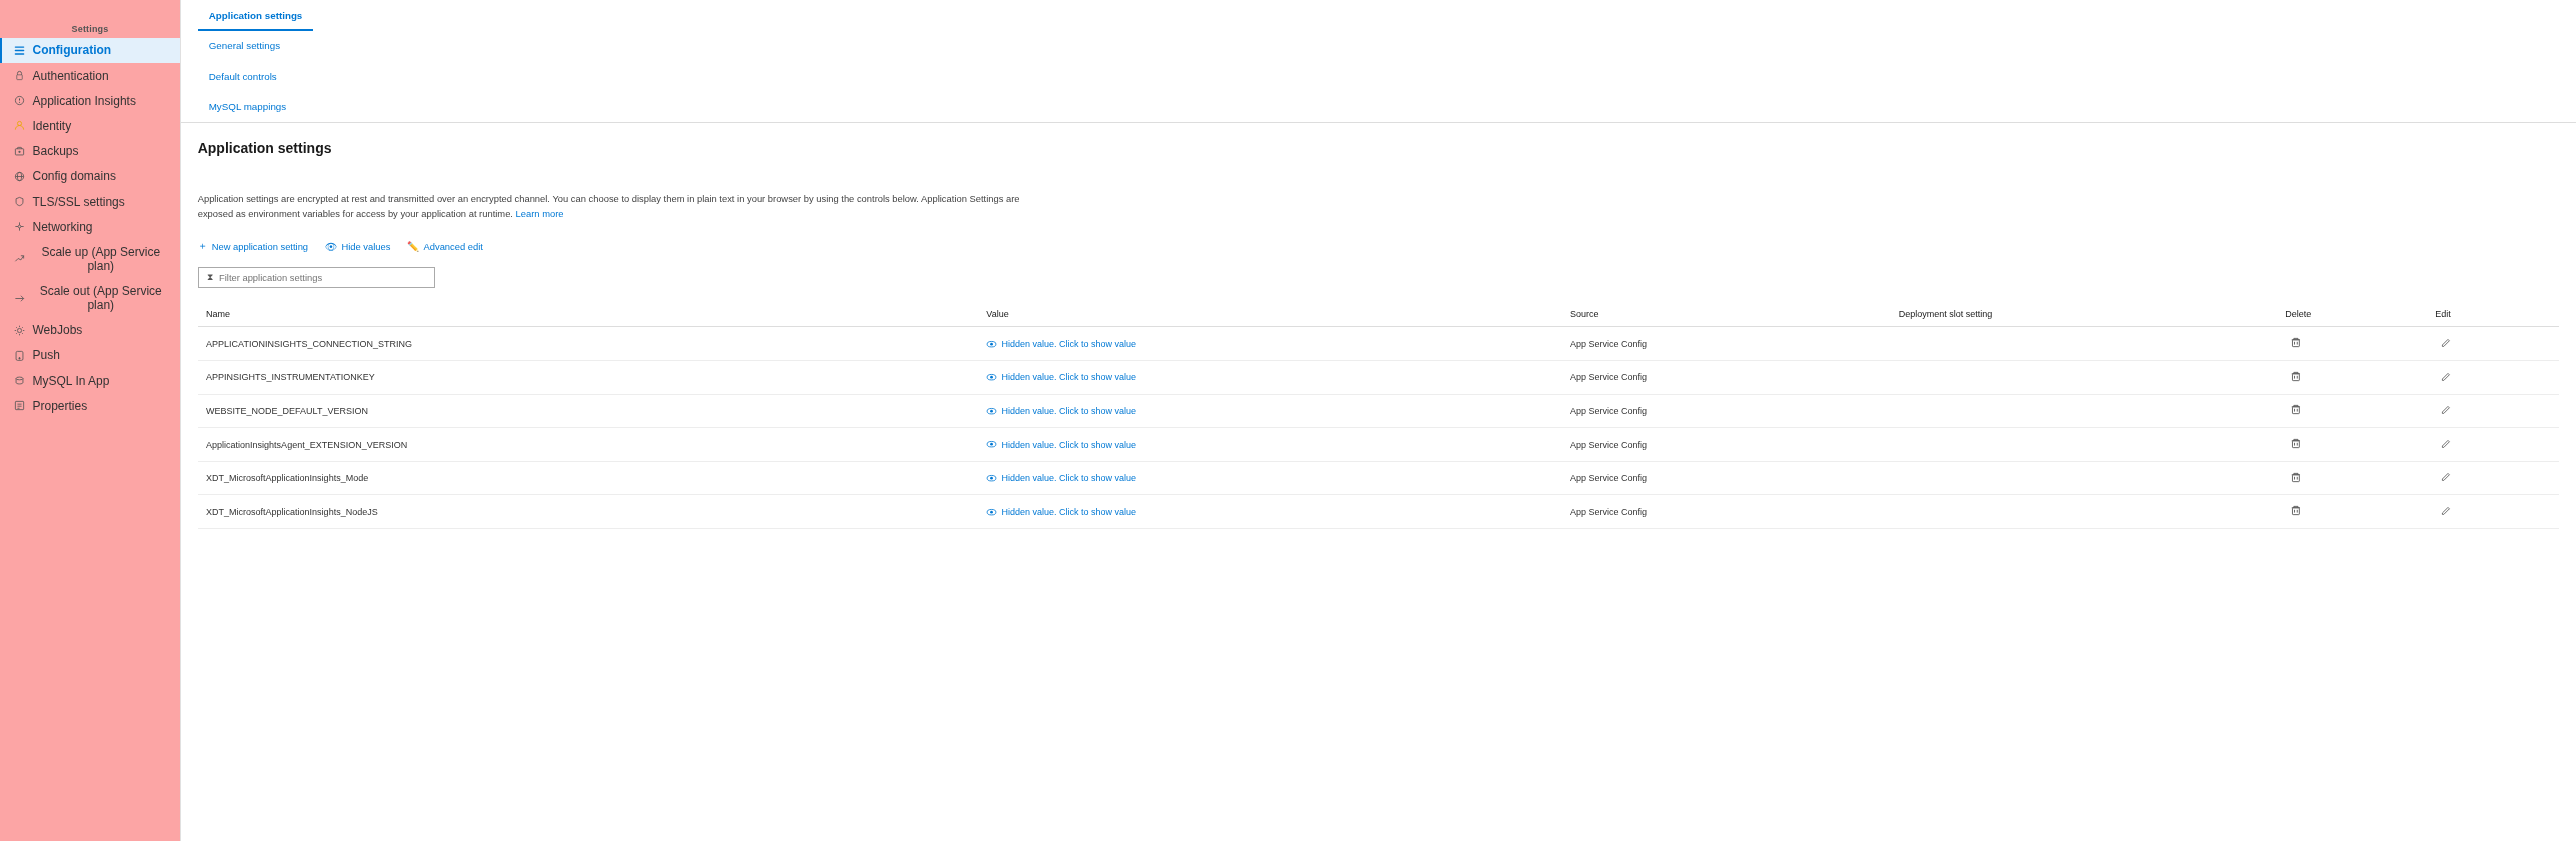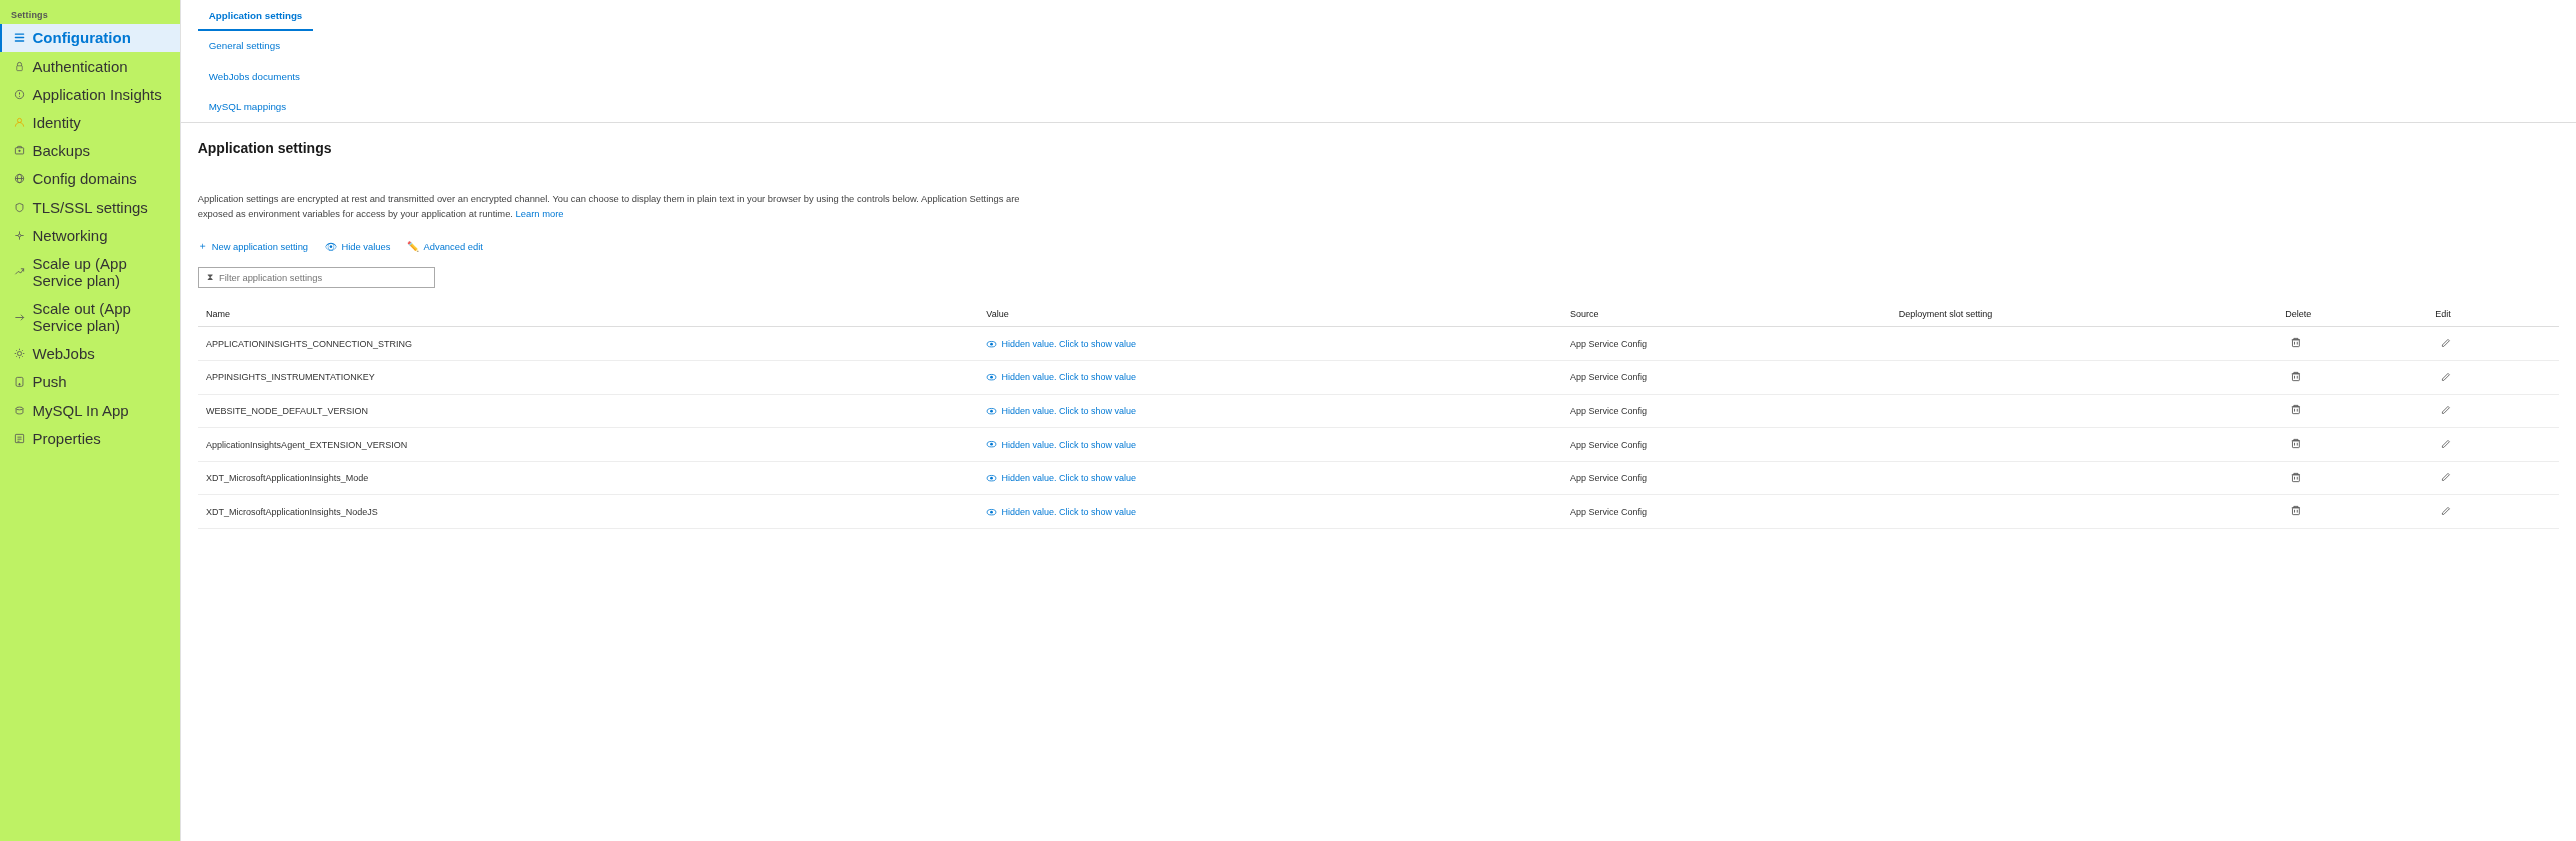--- a/index.html
+++ b/index.html
@@ -2,39 +2,40 @@
 <html style="font-size:11px"><head>
   <meta charset="utf-8">
   <style>
     * { box-sizing: border-box; margin: 0; padding: 0; }
     body { font-family: 'Segoe UI', sans-serif; font-size: 9.8px; color: #333; background: #fff; display: flex; height: 100vh; overflow: hidden; }
 
     
     .sidebar {
       width: 181px;
       min-width: 181px;
-      background: #bef264;
+      background: #fca5a5;
       border-right: 0.7px solid #e0e0e0;
       overflow-y: auto;
-      padding-top: 4px;
+      padding-top: 18px;
+      text-align: center;
     }
     .sidebar-title {
       font-size: 9px;
       font-weight: 600;
       color: #555;
       padding: 5.6px 11px 4.2px 11px;
       letter-spacing: 0.02em;
     }
     .sidebar-item {
       display: flex;
       align-items: center;
       padding: 5.6px 11px;
       cursor: pointer;
       color: #333;
-      font-size: 15px;
+      font-size: 12px;
       gap: 7px;
       border-left: 2.1px solid transparent;
     }
     .sidebar-item.active {
       background: #e3f0fb;
       border-left-color: #0078d4;
       color: #0078d4;
       font-weight: 600;
     }
     .sidebar-item .icon {
@@ -334,21 +335,21 @@
   </div>
     </div>
 </div>
 
 <div class="main">
 
   <div class="tabs">
     <div id="tabs-container">
         <div class="tab active">Application settings</div>
         <div class="tab">General settings</div>
-        <div class="tab">WebJobs documents</div>
+        <div class="tab">Default controls</div>
         <div class="tab">MySQL mappings</div>
       </div>
   </div>
 
   <div class="content">
     <div class="page-title">Application settings</div>
 
     <div class="description">
       <span>Application settings are encrypted at rest and transmitted over an encrypted channel. You can choose to display them in plain text in your browser by using the controls below. Application Settings are exposed as environment variables for access by your application at runtime.</span>
       <a class="learn-more">Learn more</a>

